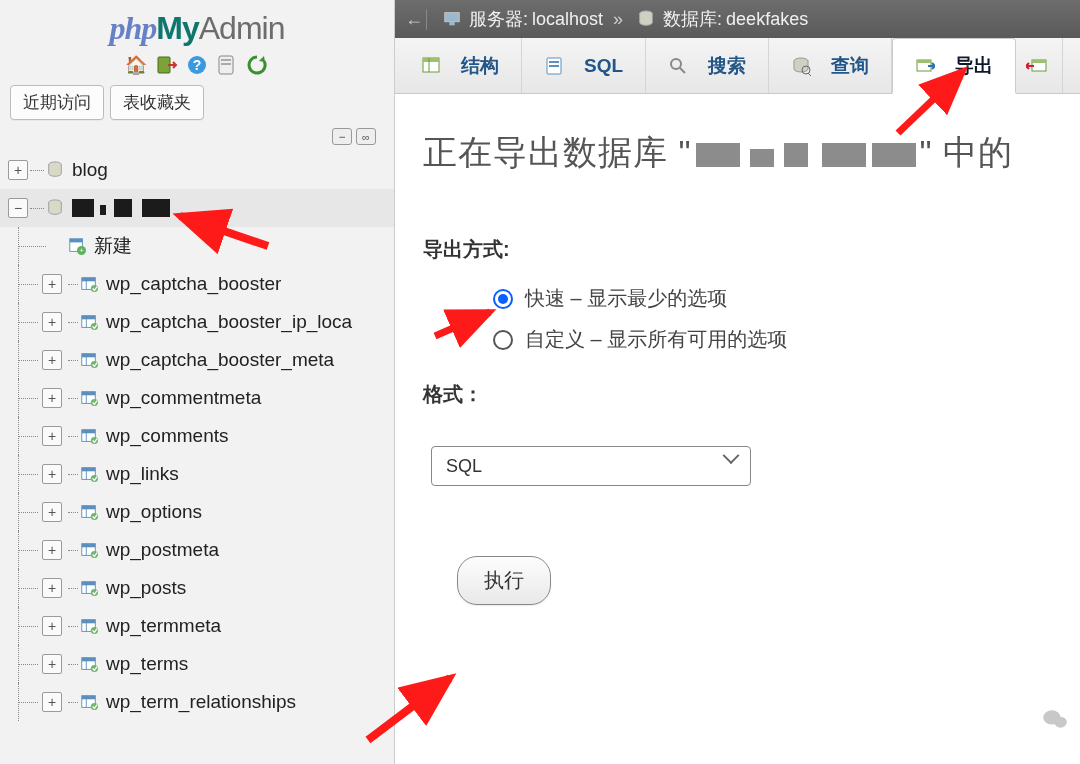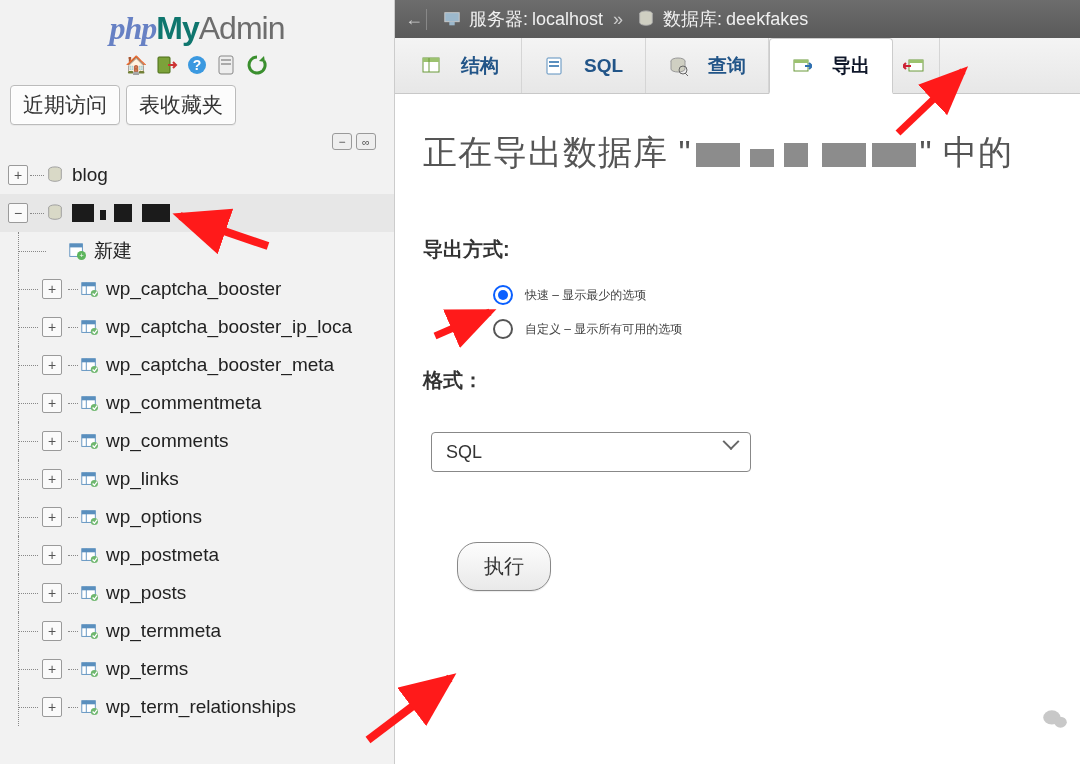--- a/index.html
+++ b/index.html
@@ -35,21 +35,21 @@
   .top-icon {
     width: 24px; height: 24px; display:flex; align-items:center; justify-content:center;
     font-size: 18px; cursor: pointer; border-radius:3px;
   }
   .tabs-row { display:flex; gap:6px; padding: 8px 10px 4px; }
   .tab-pill {
     background:#fcfcfc;
     border:1px solid #bbb;
     border-radius:4px;
     padding:5px 12px;
-    font-size:21px;
+    font-size:17px;
     color:#333;
     box-shadow: inset 0 0 0 1px rgba(255,255,255,.7), 0 1px 0 rgba(0,0,0,.04);
     cursor:pointer;
   }
   .collapse-icons { display:flex; gap:4px; justify-content:flex-end; padding-right:18px; margin-top:4px;}
   .small-btn {
     width:20px; height:17px; border:1px solid #999; border-radius:3px;
     background:#eee; display:flex; align-items:center; justify-content:center;
     font-size:12px; color:#555; cursor:pointer;
   }
@@ -133,21 +133,21 @@
       linear-gradient(#8c8c8c,#8c8c8c);
     background-size: 44px 24px, 24px 18px, 24px 24px, 44px 24px, 44px 24px;
     background-position: 0 4px, 54px 10px, 88px 4px, 126px 4px, 176px 4px;
     background-repeat:no-repeat;
     filter: blur(0.5px);
     margin: 0 4px;
   }
 
   .section { margin-top: 60px; }
   .section-title { font-size:20px; font-weight:700; color:#333; margin-bottom:22px;}
-  .radio-row { display:flex; align-items:center; gap:12px; margin:14px 0 14px 70px; font-size:12px; color:#444;}
+  .radio-row { display:flex; align-items:center; gap:12px; margin:14px 0 14px 70px; font-size:20px; color:#444;}
   .radio { width:20px; height:20px; border:2px solid #555; border-radius:50%; display:flex; align-items:center; justify-content:center; cursor:pointer; background:#fff;}
   .radio.checked { border-color:#0a5fff;}
   .radio.checked::after { content:""; width:10px; height:10px; background:#0a5fff; border-radius:50%;}
 
   .format-select {
     width:320px; height:40px; border:1px solid #888; border-radius:4px;
     background:#fff; font-size:18px; padding:6px 34px 6px 14px;
     appearance:none; cursor:pointer; position:relative;
     margin-left:8px; margin-top:16px; color:#333;
   }
@@ -492,20 +492,29 @@
       </div>
       <div class="ttab">
         <span class="ticon">
           <svg viewBox="0 0 20 20">
               <rect x="3" y="2" width="14" height="16" rx="1" fill="#fff" stroke="#5a8fbe"></rect>
               <rect x="5" y="5" width="10" height="2" fill="#5a8fbe"></rect>
               <rect x="5" y="9" width="10" height="2" fill="#5a8fbe"></rect>
             </svg>
         </span>
         <span>SQL</span>
+      </div>
+      <div class="ttab">
+        <span class="ticon">
+          <svg viewBox="0 0 20 20">
+              <circle cx="8" cy="8" r="5" fill="none" stroke="#888" stroke-width="2"></circle>
+              <line x1="12" y1="12" x2="17" y2="17" stroke="#888" stroke-width="2"></line>
+            </svg>
+        </span>
+        <span>搜索</span>
       </div>
       <div class="ttab">
         <span class="ticon">
           <svg viewBox="0 0 20 20">
               <ellipse cx="10" cy="5" rx="7" ry="3" fill="#cfcfc2" stroke="#999"></ellipse>
               <path d="M3 5 v8 a7 3 0 0 0 14 0 V5" fill="#cfcfc2" stroke="#999"></path>
               <circle cx="15" cy="14" r="4" fill="none" stroke="#666"></circle>
               <line x1="17" y1="17" x2="20" y2="20" stroke="#666"></line>
             </svg>
         </span>

